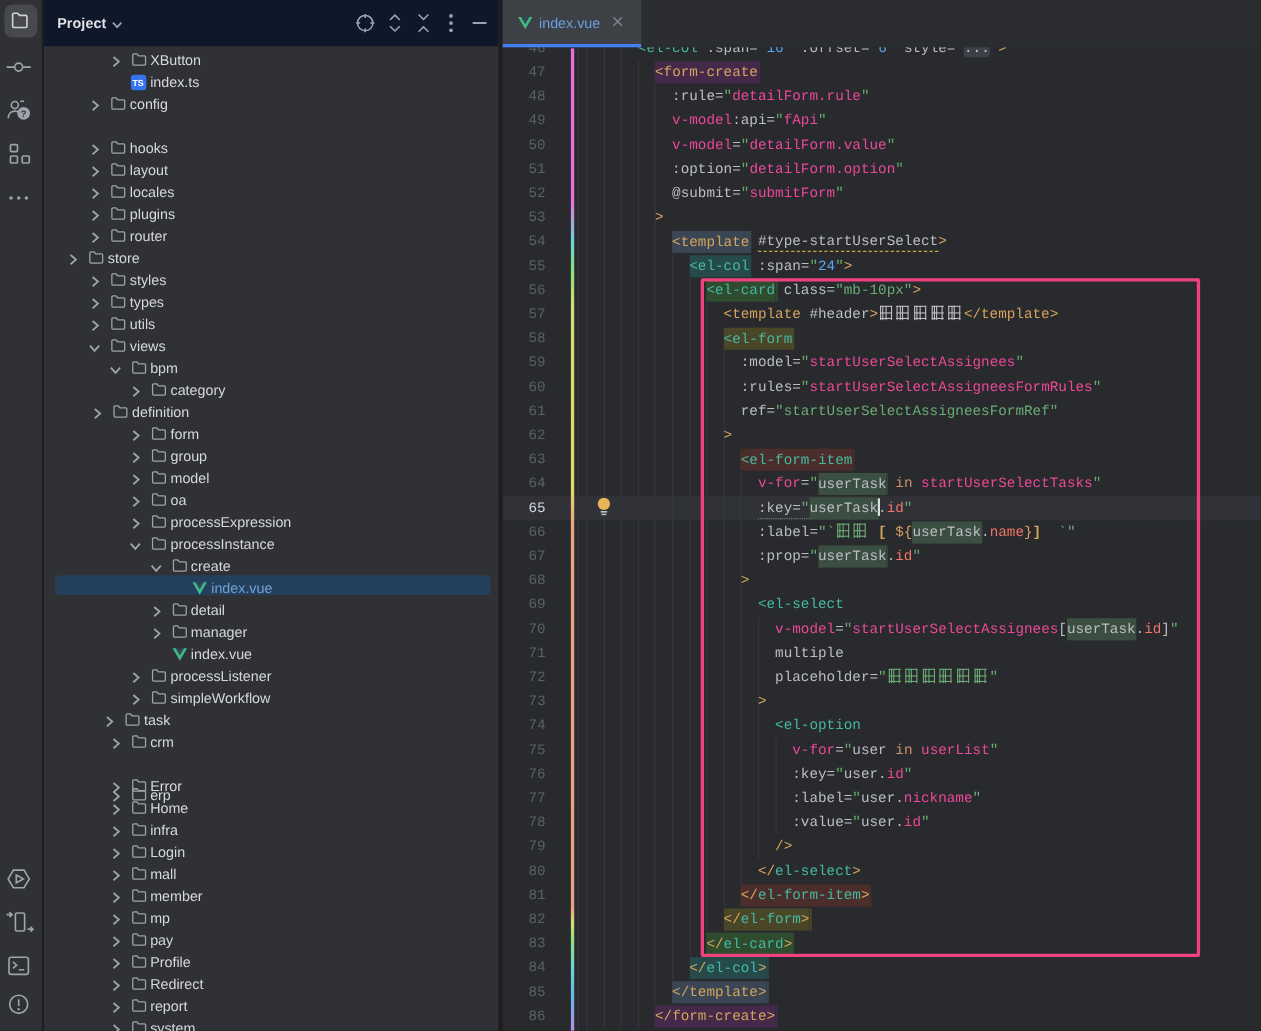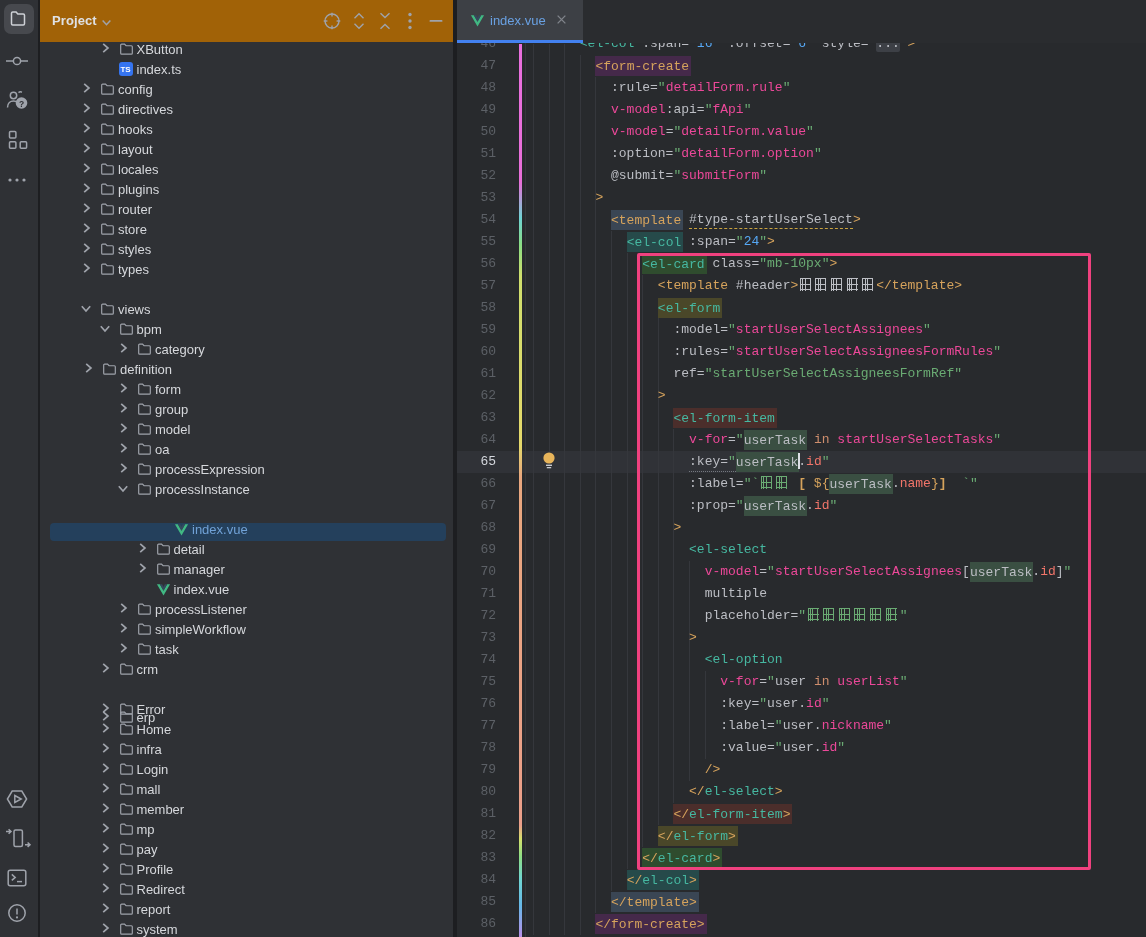--- a/index.html
+++ b/index.html
@@ -2,21 +2,21 @@
 <html><head><meta charset="utf-8"><style>
 *{margin:0;padding:0;box-sizing:border-box}
 html,body{width:1146px;height:937px;overflow:hidden;background:#1d1e21;font-family:"Liberation Sans",sans-serif}
 #activity{position:absolute;left:0;top:0;width:38px;height:937px;background:#2f3135}
 #panel{position:absolute;left:40px;top:0;width:413px;height:937px;background:#2f3135}
 #phead{position:absolute;left:0;top:0;width:100%;height:42px}
 #ptitle{position:absolute;left:12px;top:13px;font-size:13px;font-weight:bold;color:#dfe1e5;letter-spacing:.1px}
 #pchev{position:absolute;left:61px;top:17px}
 #tree{position:absolute;left:0;top:0;width:100%;height:895px}
 .trow{position:absolute;left:0;width:100%;height:20px}
-.tin{position:relative;height:20px;display:flex;align-items:flex-start}
+.tin{position:relative;height:20px;display:flex;align-items:flex-end}
 .ch{width:12px;height:12px;flex:0 0 12px;margin-right:8px}
 .chsp{width:12px;flex:0 0 12px;margin-right:8px}
 .fi{width:15px;height:15px;flex:0 0 15px;margin-right:3px}
 .tsbadge{width:14px;height:14px;flex:0 0 14px;margin-right:4px;background:#3574f0;color:#fff;
  font-size:8px;font-weight:bold;border-radius:3px;display:flex;align-items:center;justify-content:center}
 .tname{font-size:13px;color:#d6d8dc;white-space:nowrap}
 .tname.sel{color:#70a1d6}
 .selbar{position:absolute;left:10px;top:1px;width:396px;height:18px;background:#24405c;border-radius:4px}
 #editor{position:absolute;left:457px;top:0;width:689px;height:937px;background:#282a2d}
 #curline{position:absolute;left:0;top:451px;width:689px;height:22px;background:#303237}
@@ -133,31 +133,20 @@
         <div class="tin" style="padding-left:40.0px">
           <svg class="ch" viewBox="0 0 10 10">
             <path d="M3.5 1.5 L7.5 5 L3.5 8.5" fill="none" stroke="#9fa3ab" stroke-width="1.4"></path>
           </svg>
           <svg class="fi" viewBox="0 0 16 16">
             <path d="M1.8 3.2 a1 1 0 0 1 1-1 h3.1 l1.6 1.8 h5.7 a1 1 0 0 1 1 1 v7 a1 1 0 0 1 -1 1 h-10.4 a1 1 0 0 1 -1 -1 z" fill="none" stroke="#9fa3ab" stroke-width="1.25"></path>
           </svg>
           <span class="tname">config</span>
         </div>
       </div>
-      <div class="trow" style="top:102px">
-        <div class="tin" style="padding-left:40.0px">
-          <svg class="ch" viewBox="0 0 10 10">
-            <path d="M3.5 1.5 L7.5 5 L3.5 8.5" fill="none" stroke="#9fa3ab" stroke-width="1.4"></path>
-          </svg>
-          <svg class="fi" viewBox="0 0 16 16">
-            <path d="M1.8 3.2 a1 1 0 0 1 1-1 h3.1 l1.6 1.8 h5.7 a1 1 0 0 1 1 1 v7 a1 1 0 0 1 -1 1 h-10.4 a1 1 0 0 1 -1 -1 z" fill="none" stroke="#9fa3ab" stroke-width="1.25"></path>
-          </svg>
-          <span class="tname">directives</span>
-        </div>
-      </div>
       <div class="trow" style="top:122px">
         <div class="tin" style="padding-left:40.0px">
           <svg class="ch" viewBox="0 0 10 10">
             <path d="M3.5 1.5 L7.5 5 L3.5 8.5" fill="none" stroke="#9fa3ab" stroke-width="1.4"></path>
           </svg>
           <svg class="fi" viewBox="0 0 16 16">
             <path d="M1.8 3.2 a1 1 0 0 1 1-1 h3.1 l1.6 1.8 h5.7 a1 1 0 0 1 1 1 v7 a1 1 0 0 1 -1 1 h-10.4 a1 1 0 0 1 -1 -1 z" fill="none" stroke="#9fa3ab" stroke-width="1.25"></path>
           </svg>
           <span class="tname">hooks</span>
         </div>
@@ -200,21 +189,21 @@
           <svg class="ch" viewBox="0 0 10 10">
             <path d="M3.5 1.5 L7.5 5 L3.5 8.5" fill="none" stroke="#9fa3ab" stroke-width="1.4"></path>
           </svg>
           <svg class="fi" viewBox="0 0 16 16">
             <path d="M1.8 3.2 a1 1 0 0 1 1-1 h3.1 l1.6 1.8 h5.7 a1 1 0 0 1 1 1 v7 a1 1 0 0 1 -1 1 h-10.4 a1 1 0 0 1 -1 -1 z" fill="none" stroke="#9fa3ab" stroke-width="1.25"></path>
           </svg>
           <span class="tname">router</span>
         </div>
       </div>
       <div class="trow" style="top:222px">
-        <div class="tin" style="padding-left:40.0px">
+        <div class="tin" style="padding-left:20px">
           <svg class="ch" viewBox="0 0 10 10">
             <path d="M3.5 1.5 L7.5 5 L3.5 8.5" fill="none" stroke="#9fa3ab" stroke-width="1.4"></path>
           </svg>
           <svg class="fi" viewBox="0 0 16 16">
             <path d="M1.8 3.2 a1 1 0 0 1 1-1 h3.1 l1.6 1.8 h5.7 a1 1 0 0 1 1 1 v7 a1 1 0 0 1 -1 1 h-10.4 a1 1 0 0 1 -1 -1 z" fill="none" stroke="#9fa3ab" stroke-width="1.25"></path>
           </svg>
           <span class="tname">store</span>
         </div>
       </div>
       <div class="trow" style="top:242px">
@@ -230,20 +219,31 @@
       </div>
       <div class="trow" style="top:262px">
         <div class="tin" style="padding-left:40.0px">
           <svg class="ch" viewBox="0 0 10 10">
             <path d="M3.5 1.5 L7.5 5 L3.5 8.5" fill="none" stroke="#9fa3ab" stroke-width="1.4"></path>
           </svg>
           <svg class="fi" viewBox="0 0 16 16">
             <path d="M1.8 3.2 a1 1 0 0 1 1-1 h3.1 l1.6 1.8 h5.7 a1 1 0 0 1 1 1 v7 a1 1 0 0 1 -1 1 h-10.4 a1 1 0 0 1 -1 -1 z" fill="none" stroke="#9fa3ab" stroke-width="1.25"></path>
           </svg>
           <span class="tname">types</span>
+        </div>
+      </div>
+      <div class="trow" style="top:282px">
+        <div class="tin" style="padding-left:40.0px">
+          <svg class="ch" viewBox="0 0 10 10">
+            <path d="M3.5 1.5 L7.5 5 L3.5 8.5" fill="none" stroke="#9fa3ab" stroke-width="1.4"></path>
+          </svg>
+          <svg class="fi" viewBox="0 0 16 16">
+            <path d="M1.8 3.2 a1 1 0 0 1 1-1 h3.1 l1.6 1.8 h5.7 a1 1 0 0 1 1 1 v7 a1 1 0 0 1 -1 1 h-10.4 a1 1 0 0 1 -1 -1 z" fill="none" stroke="#9fa3ab" stroke-width="1.25"></path>
+          </svg>
+          <span class="tname">utils</span>
         </div>
       </div>
       <div class="trow" style="top:302px">
         <div class="tin" style="padding-left:40.0px">
           <svg class="ch" viewBox="0 0 10 10">
             <path d="M1.5 3.5 L5 7.5 L8.5 3.5" fill="none" stroke="#9fa3ab" stroke-width="1.4"></path>
           </svg>
           <svg class="fi" viewBox="0 0 16 16">
             <path d="M1.8 3.2 a1 1 0 0 1 1-1 h3.1 l1.6 1.8 h5.7 a1 1 0 0 1 1 1 v7 a1 1 0 0 1 -1 1 h-10.4 a1 1 0 0 1 -1 -1 z" fill="none" stroke="#9fa3ab" stroke-width="1.25"></path>
           </svg>
@@ -340,20 +340,31 @@
       </div>
       <div class="trow" style="top:482px">
         <div class="tin" style="padding-left:77.0px">
           <svg class="ch" viewBox="0 0 10 10">
             <path d="M1.5 3.5 L5 7.5 L8.5 3.5" fill="none" stroke="#9fa3ab" stroke-width="1.4"></path>
           </svg>
           <svg class="fi" viewBox="0 0 16 16">
             <path d="M1.8 3.2 a1 1 0 0 1 1-1 h3.1 l1.6 1.8 h5.7 a1 1 0 0 1 1 1 v7 a1 1 0 0 1 -1 1 h-10.4 a1 1 0 0 1 -1 -1 z" fill="none" stroke="#9fa3ab" stroke-width="1.25"></path>
           </svg>
           <span class="tname">processInstance</span>
+        </div>
+      </div>
+      <div class="trow" style="top:502px">
+        <div class="tin" style="padding-left:95.5px">
+          <svg class="ch" viewBox="0 0 10 10">
+            <path d="M1.5 3.5 L5 7.5 L8.5 3.5" fill="none" stroke="#9fa3ab" stroke-width="1.4"></path>
+          </svg>
+          <svg class="fi" viewBox="0 0 16 16">
+            <path d="M1.8 3.2 a1 1 0 0 1 1-1 h3.1 l1.6 1.8 h5.7 a1 1 0 0 1 1 1 v7 a1 1 0 0 1 -1 1 h-10.4 a1 1 0 0 1 -1 -1 z" fill="none" stroke="#9fa3ab" stroke-width="1.25"></path>
+          </svg>
+          <span class="tname">create</span>
         </div>
       </div>
       <div class="trow" style="top:522px">
         <div class="selbar"></div>
         <div class="tin" style="padding-left:114.0px">
           <span class="chsp"></span>
           <svg class="fi" viewBox="0 0 16 16">
             <path d="M1 2.5 h3.1 L8 9.3 L11.9 2.5 H15 L8 14.5 Z" fill="#41b883"></path>
             <path d="M4.1 2.5 h2.4 L8 5.2 L9.5 2.5 h2.4 L8 9.3 Z" fill="#35495e"></path>
           </svg>
@@ -408,21 +419,21 @@
           <svg class="ch" viewBox="0 0 10 10">
             <path d="M3.5 1.5 L7.5 5 L3.5 8.5" fill="none" stroke="#9fa3ab" stroke-width="1.4"></path>
           </svg>
           <svg class="fi" viewBox="0 0 16 16">
             <path d="M1.8 3.2 a1 1 0 0 1 1-1 h3.1 l1.6 1.8 h5.7 a1 1 0 0 1 1 1 v7 a1 1 0 0 1 -1 1 h-10.4 a1 1 0 0 1 -1 -1 z" fill="none" stroke="#9fa3ab" stroke-width="1.25"></path>
           </svg>
           <span class="tname">simpleWorkflow</span>
         </div>
       </div>
       <div class="trow" style="top:642px">
-        <div class="tin" style="padding-left:77.0px">
+        <div class="tin" style="padding-left:53px">
           <svg class="ch" viewBox="0 0 10 10">
             <path d="M3.5 1.5 L7.5 5 L3.5 8.5" fill="none" stroke="#9fa3ab" stroke-width="1.4"></path>
           </svg>
           <svg class="fi" viewBox="0 0 16 16">
             <path d="M1.8 3.2 a1 1 0 0 1 1-1 h3.1 l1.6 1.8 h5.7 a1 1 0 0 1 1 1 v7 a1 1 0 0 1 -1 1 h-10.4 a1 1 0 0 1 -1 -1 z" fill="none" stroke="#9fa3ab" stroke-width="1.25"></path>
           </svg>
           <span class="tname">task</span>
         </div>
       </div>
       <div class="trow" style="top:662px">
@@ -573,21 +584,21 @@
           <svg class="ch" viewBox="0 0 10 10">
             <path d="M3.5 1.5 L7.5 5 L3.5 8.5" fill="none" stroke="#9fa3ab" stroke-width="1.4"></path>
           </svg>
           <svg class="fi" viewBox="0 0 16 16">
             <path d="M1.8 3.2 a1 1 0 0 1 1-1 h3.1 l1.6 1.8 h5.7 a1 1 0 0 1 1 1 v7 a1 1 0 0 1 -1 1 h-10.4 a1 1 0 0 1 -1 -1 z" fill="none" stroke="#9fa3ab" stroke-width="1.25"></path>
           </svg>
           <span class="tname">system</span>
         </div>
       </div>
     </div>
- <div id="phead" style="background:#a16207">
+ <div id="phead" style="background:#0f172a">
   <span id="ptitle">Project</span>
   <svg id="pchev" width="11" height="11" viewBox="0 0 10 10">
         <path d="M1.5 3.2 L5 7 L8.5 3.2" fill="none" stroke="#9fa3ab" stroke-width="1.4"></path>
       </svg>
 
 <svg width="200" height="42" style="position:absolute;right:8px;top:0">
 
  <g stroke="#9fa3ab" stroke-width="1.4" fill="none">
   <circle cx="87" cy="21" r="7"></circle>
   <line x1="87" y1="12.7" x2="87" y2="16.4"></line>

